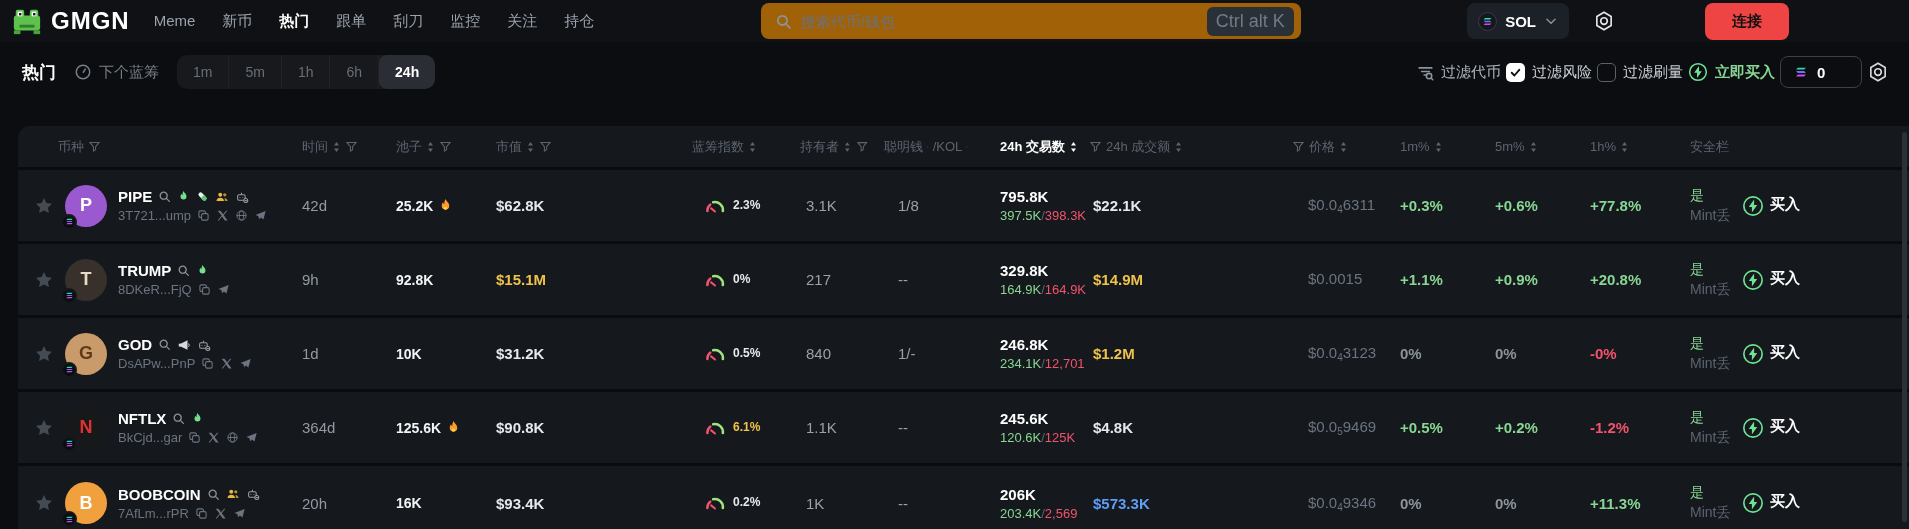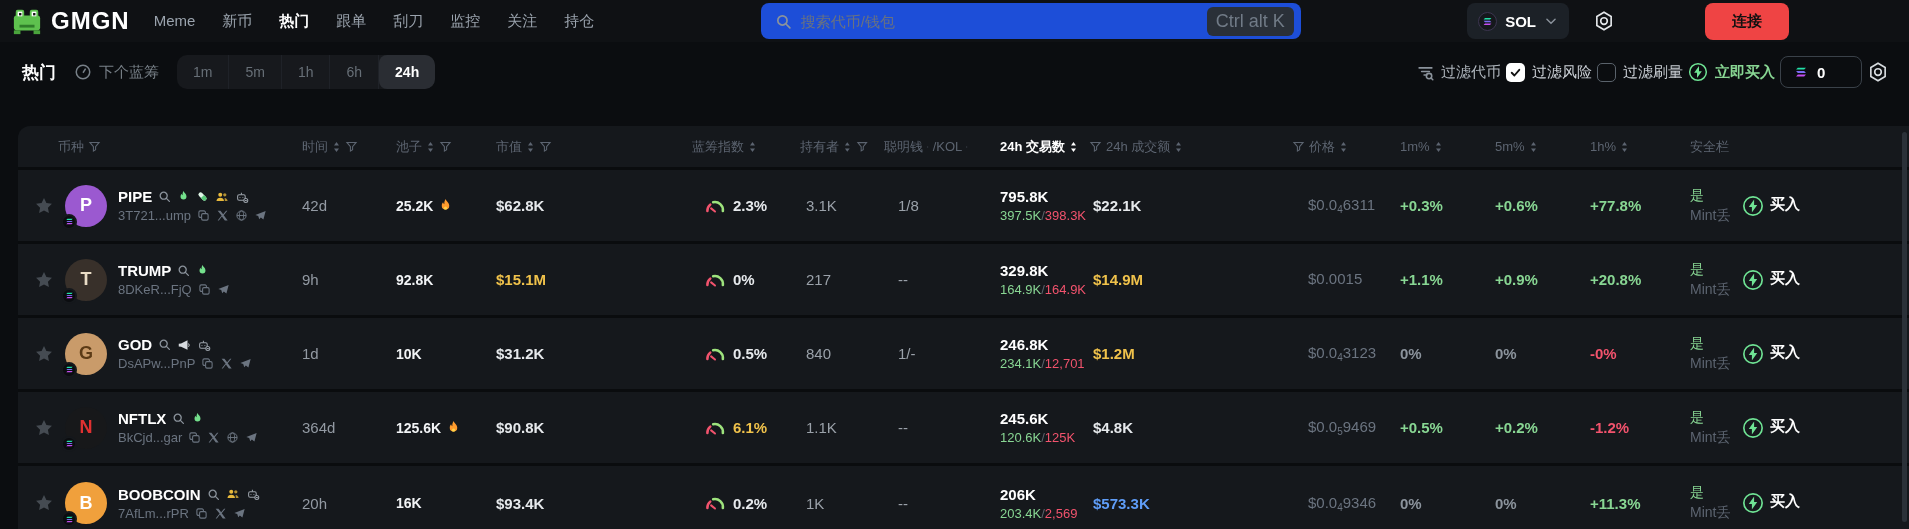--- a/index.html
+++ b/index.html
@@ -13,21 +13,21 @@
   svg { display:block; }
   button { cursor:pointer; font-family:inherit; }
 
   
   .topnav { height:42px; display:flex; align-items:center; padding:0 120px 0 12px; gap:24px; background:#0f1114; }
   .brand { display:flex; align-items:center; gap:9px; }
   .brand-name { font-size:24px; font-weight:900; letter-spacing:1px; color:#fff; }
   .nav { display:flex; gap:27px; font-size:15px; color:#9aa3ad; white-space:nowrap; }
   .nav span { cursor:pointer; }
   .nav .active { color:#fff; font-weight:700; }
-  .search { flex:0 0 540px; margin:16px auto; height:36px; background:#1d4ed8; border-radius:8px; display:flex; align-items:center; gap:9px; padding:0 7px 0 14px; }
+  .search { flex:0 0 540px; margin:16px auto; height:36px; background:#a16207; border-radius:8px; display:flex; align-items:center; gap:9px; padding:0 7px 0 14px; }
   .search input { flex:1; background:none; border:none; outline:none; color:#dfe3e8; font-size:15px; }
   .search input::placeholder { color:#697280; }
   .kbd { background:#2a3038; color:#717b87; font-size:18px; border-radius:6px; padding:4px 9px; white-space:nowrap; }
   .chain { height:36px; background:#1c2127; border-radius:8px; display:flex; align-items:center; gap:8px; padding:0 11px; font-weight:700; font-size:15px; color:#fff; }
   .sol-circle { width:19px; height:19px; border-radius:50%; background:#15181c; border:1px solid #3c3550; display:flex; align-items:center; justify-content:center; }
   .gear-top { color:#e4e7ea; margin-right:66px; }
   .connect { background:#ef4444; color:#111; font-weight:700; font-size:15px; border:none; border-radius:8px; padding:9px 27px; }
 
   
   .filterbar { height:60px; display:flex; align-items:center; padding:0 20px 0 22px; gap:18px; }
@@ -66,21 +66,21 @@
   .sol-badge { position:absolute; left:-4px; bottom:-3px; width:16px; height:16px; border-radius:50%; background:#0b0d10; border:2px solid #15181c; display:flex; align-items:center; justify-content:center; }
   .tk-name { font-size:15px; font-weight:800; color:#fff; display:flex; align-items:center; gap:6px; }
   .tk-addr { font-size:13px; color:#6b7480; display:flex; align-items:center; gap:6px; margin-top:3px; }
   .nic { color:#8b939c; } .nic-flame { color:#74e08c; } .nic-people { color:#e8b93c; }
   .nic-bot { color:#9aa1a9; } .nic-mega { color:#d6dade; }
   .aic { color:#6b7480; }
 
   .c-time { padding-left:26px; color:#939aa3; font-size:15px; }
   .c-pool { padding-left:24px; display:flex; align-items:center; gap:5px; font-weight:700; font-size:14px; color:#f2f4f6; }
   .c-mcap { padding-left:24px; font-size:15px; font-weight:600; color:#e6e9ec; }
-  .c-blue { padding-left:112px; display:flex; align-items:center; gap:7px; font-size:15px; font-weight:600; color:#e6e9ec; }
+  .c-blue { padding-left:112px; display:flex; align-items:flex-start; gap:7px; font-size:12px; font-weight:600; color:#e6e9ec; }
   .c-hold, .c-smart { padding-left:30px; color:#9aa1a9; font-size:15px; }
   .c-txs { padding-left:32px; }
   .tx-total { font-weight:800; font-size:15px; color:#fff; }
   .tx-sub { font-size:13px; margin-top:3px; }
   .c-vol { padding-left:10px; font-size:15px; font-weight:600; color:#e6e9ec; }
   .c-price { padding-left:110px; color:#6b7480; font-size:15px; white-space:nowrap; }
   .sub { font-size:10px; vertical-align:-3px; }
   .c-pct { padding-left:12px; font-weight:700; font-size:15px; }
   .g { color:#88d693; } .r { color:#f2536d; } .n { color:#8b939c; }
   .y { color:#f0c24b !important; } .b { color:#5f9df7 !important; }

